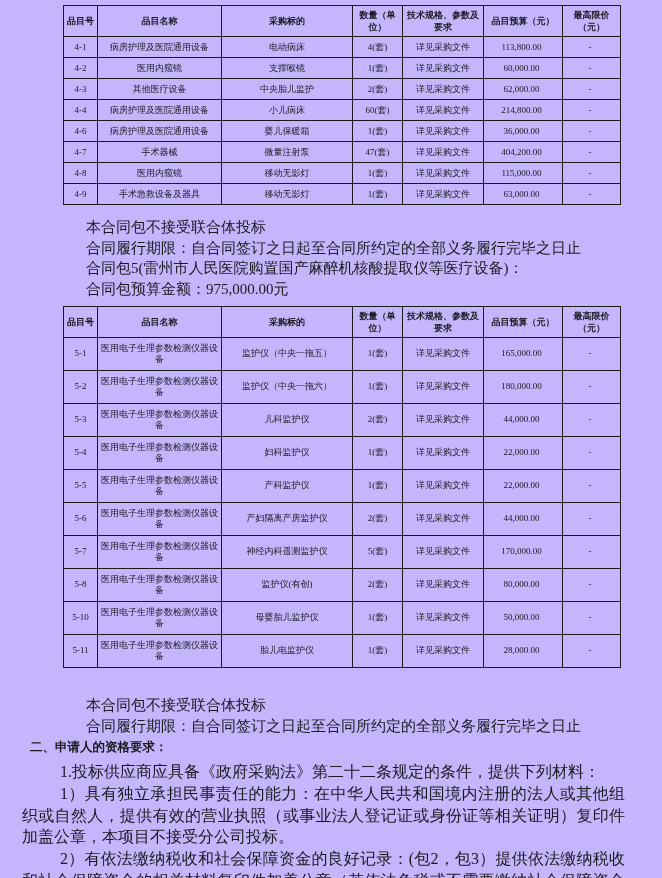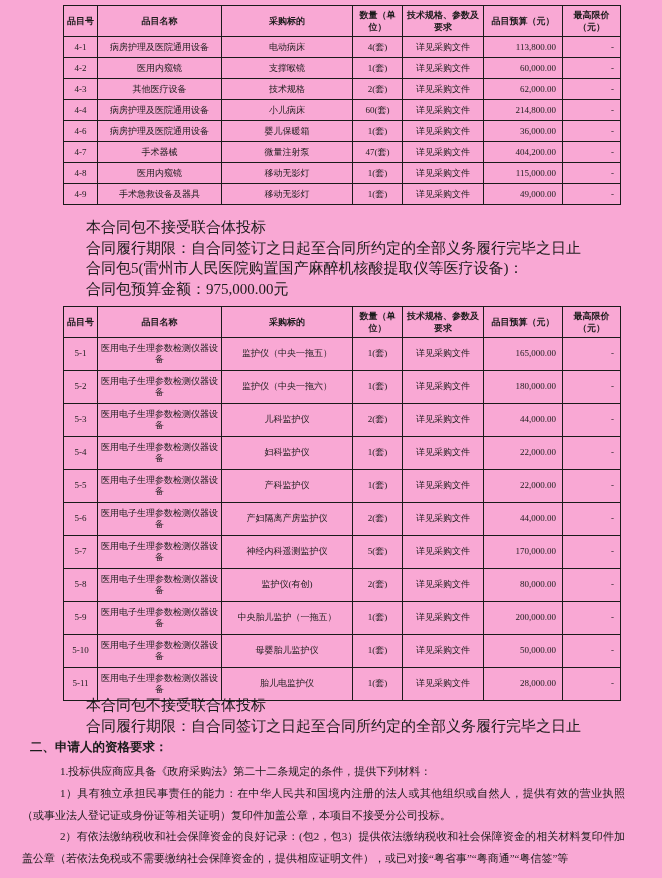--- a/index.html
+++ b/index.html
@@ -3,21 +3,21 @@
 <meta charset="utf-8">
 <style>
   html, body {
     margin: 0; padding: 0;
     width: 662px; height: 878px;
     background: #ffffff;
     overflow: hidden;
     font-family: "Liberation Serif", "DejaVu Serif", serif;
     color: #1b1b1b;
   }
-  .page { position: relative; width: 662px; height: 878px; background: #f9a8d4; }
+  .page { position: relative; width: 662px; height: 878px; background: #c4b5fd; }
 
   
   table.items {
     position: absolute;
     left: 63px;
     width: 557px;
     border-collapse: collapse;
     table-layout: fixed;
   }
   #table1 { top: 5px; }
@@ -28,41 +28,41 @@
     line-height: 12px;
     text-align: center;
     vertical-align: middle;
     padding: 1px 3px;
     overflow: hidden;
     word-break: break-all;
   }
   table.items th { font-weight: bold; height: 28px; }
   #table1 td { height: 18px; }
   #table2 td { height: 30px; line-height: 11.5px; }
-  table.items td.c5, table.items td.c6 { text-align: right; padding-right: 6px; }
+  table.items td.c5, table.items td.c6 { padding-right: 6px; }
 
   
   .notes { position: absolute; left: 86px; width: 560px; }
   .notes p { margin: 0; font-size: 15px; }
   #notes1 { top: 217px; }
   #notes1 p { line-height: 20.5px; }
   #notes2 { top: 695px; }
   #notes2 p { line-height: 21px; }
 
   
   .section2 { position: absolute; top: 737px; left: 0; width: 642px; }
   .section2 h2 {
     margin: 0 0 4px 30px;
     font-size: 12.5px;
     line-height: 20px;
     font-weight: bold;
   }
   .section2 p {
     margin: 0 17px 0 22px;
-    font-size: 11px;
+    font-size: 16px;
     line-height: 21.8px;
     text-indent: 38px;
     text-align: justify;
   }
 </style>
 </head>
 <body>
 
 <div class="page">
 
@@ -102,21 +102,21 @@
           <td class="c1">医用内窥镜</td>
           <td class="c2">支撑喉镜</td>
           <td class="c3">1(套)</td>
           <td class="c4">详见采购文件</td>
           <td class="c5">60,000.00</td>
           <td class="c6">-</td>
         </tr>
         <tr>
           <td class="c0">4-3</td>
           <td class="c1">其他医疗设备</td>
-          <td class="c2">技术规格</td>
+          <td class="c2">中央胎儿监护</td>
           <td class="c3">2(套)</td>
           <td class="c4">详见采购文件</td>
           <td class="c5">62,000.00</td>
           <td class="c6">-</td>
         </tr>
         <tr>
           <td class="c0">4-4</td>
           <td class="c1">病房护理及医院通用设备</td>
           <td class="c2">小儿病床</td>
           <td class="c3">60(套)</td>
@@ -150,21 +150,21 @@
           <td class="c4">详见采购文件</td>
           <td class="c5">115,000.00</td>
           <td class="c6">-</td>
         </tr>
         <tr>
           <td class="c0">4-9</td>
           <td class="c1">手术急救设备及器具</td>
           <td class="c2">移动无影灯</td>
           <td class="c3">1(套)</td>
           <td class="c4">详见采购文件</td>
-          <td class="c5">49,000.00</td>
+          <td class="c5">63,000.00</td>
           <td class="c6">-</td>
         </tr>
       </tbody>
     </table>
 
   <div id="notes1" class="notes">
     <p>本合同包不接受联合体投标</p>
     <p>合同履行期限：自合同签订之日起至合同所约定的全部义务履行完毕之日止</p>
     <p>合同包5(雷州市人民医院购置国产麻醉机核酸提取仪等医疗设备)：</p>
     <p>合同包预算金额：975,000.00元</p>
@@ -258,29 +258,20 @@
         <tr>
           <td class="c0">5-8</td>
           <td class="c1">医用电子生理参数检测仪器设备</td>
           <td class="c2">监护仪(有创)</td>
           <td class="c3">2(套)</td>
           <td class="c4">详见采购文件</td>
           <td class="c5">80,000.00</td>
           <td class="c6">-</td>
         </tr>
         <tr>
-          <td class="c0">5-9</td>
-          <td class="c1">医用电子生理参数检测仪器设备</td>
-          <td class="c2">中央胎儿监护（一拖五）</td>
-          <td class="c3">1(套)</td>
-          <td class="c4">详见采购文件</td>
-          <td class="c5">200,000.00</td>
-          <td class="c6">-</td>
-        </tr>
-        <tr>
           <td class="c0">5-10</td>
           <td class="c1">医用电子生理参数检测仪器设备</td>
           <td class="c2">母婴胎儿监护仪</td>
           <td class="c3">1(套)</td>
           <td class="c4">详见采购文件</td>
           <td class="c5">50,000.00</td>
           <td class="c6">-</td>
         </tr>
         <tr>
           <td class="c0">5-11</td>

